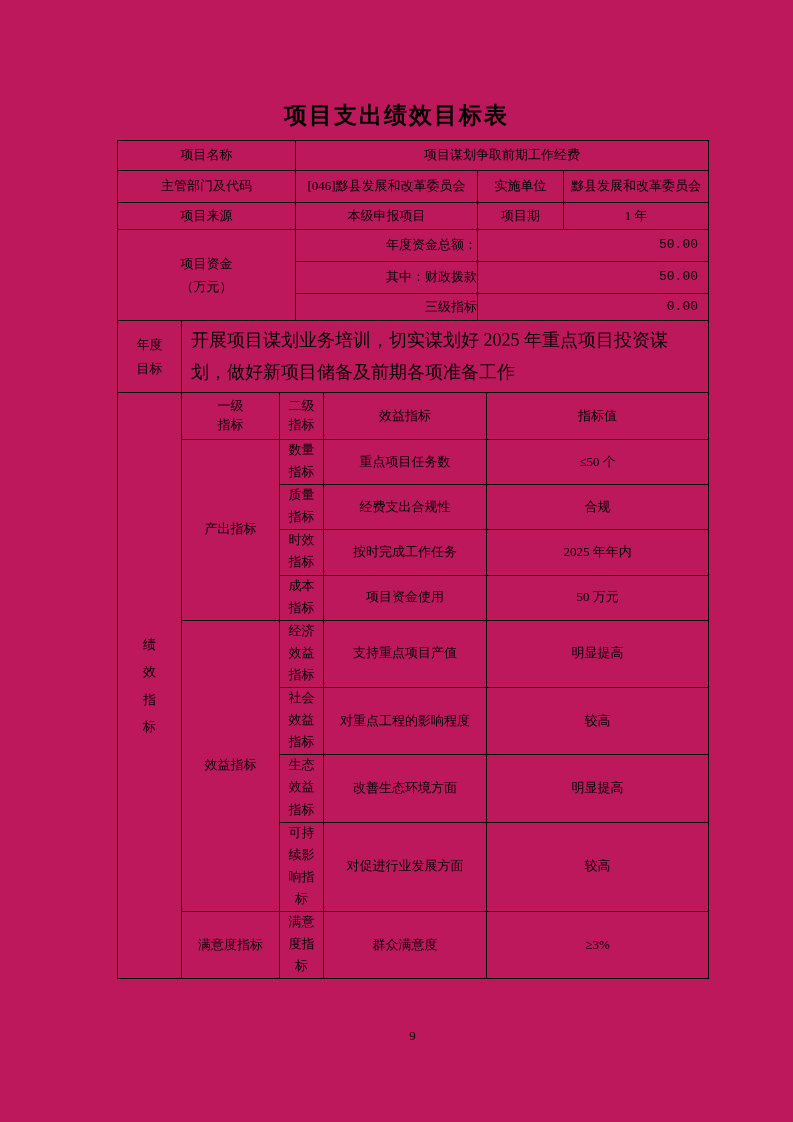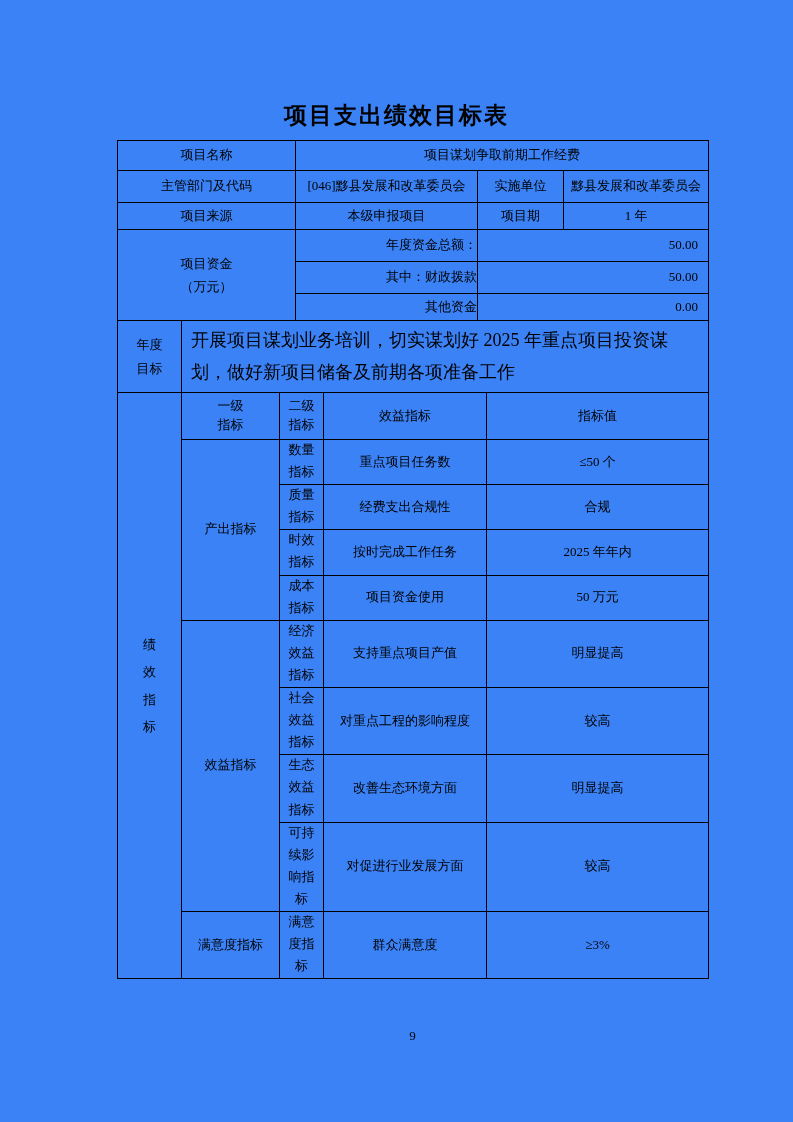--- a/index.html
+++ b/index.html
@@ -1,21 +1,21 @@
 <!DOCTYPE html>
 <html><head>
 <meta charset="utf-8">
 <style>
   * { box-sizing: border-box; }
   html, body { margin: 0; padding: 0; background: #ffffff; }
   .page {
     position: relative;
     width: 793px;
     height: 1122px;
-    background: #3b82f6;
+    background: #be185d;
     color: #000000;
     font-family: "Liberation Serif", "DejaVu Serif", serif;
     overflow: hidden;
   }
   .doc-title {
     margin: 0;
     padding-top: 100px;
     text-align: center;
     font-size: 23px;
     font-weight: bold;
@@ -41,21 +41,21 @@
     padding: 0;
     line-height: 1.45;
     overflow: hidden;
   }
   .pre { white-space: pre-line; }
   .lh2 { line-height: 1.8; }
   .fund-label { text-align: right; }
   .pad-a { padding-left: 17px; }
   .pad-b { padding-left: 31px; }
   .pad-c { padding-left: 71px; }
-  .num { text-align: right; padding-right: 10px; font-family: Liberation Serif, serif; }
+  .num { text-align: right; padding-right: 10px; font-family: Liberation Mono, monospace; }
   .goal-text { text-align: left; padding: 4px 9px; line-height: 1.75; font-size: 18px; }
   .v-label { white-space: pre-line; line-height: 2.1; letter-spacing: 0; }
   .lv2 { white-space: pre-line; line-height: 1.7; font-family: Liberation Mono, monospace; }
   .footer-pagenum {
     position: absolute;
     top: 1028px;
     left: 117px;
     width: 591px;
     text-align: center;
     font-size: 13px;
@@ -98,21 +98,21 @@
         <td rowspan="3" class="pre lh2">项目资金
 （万元）</td>
         <td class="fund-label pad-a">年度资金总额：</td>
         <td colspan="2" class="num">50.00</td>
       </tr>
       <tr style="height:32px">
         <td class="fund-label pad-b">其中：财政拨款</td>
         <td colspan="2" class="num">50.00</td>
       </tr>
       <tr style="height:27px">
-        <td class="fund-label pad-c">其他资金</td>
+        <td class="fund-label pad-c">三级指标</td>
         <td colspan="2" class="num">0.00</td>
       </tr>
     </tbody>
       </table>
 
     <table>
       <colgroup>
           <col style="width:64px">
           <col style="width:527px">
         </colgroup>

